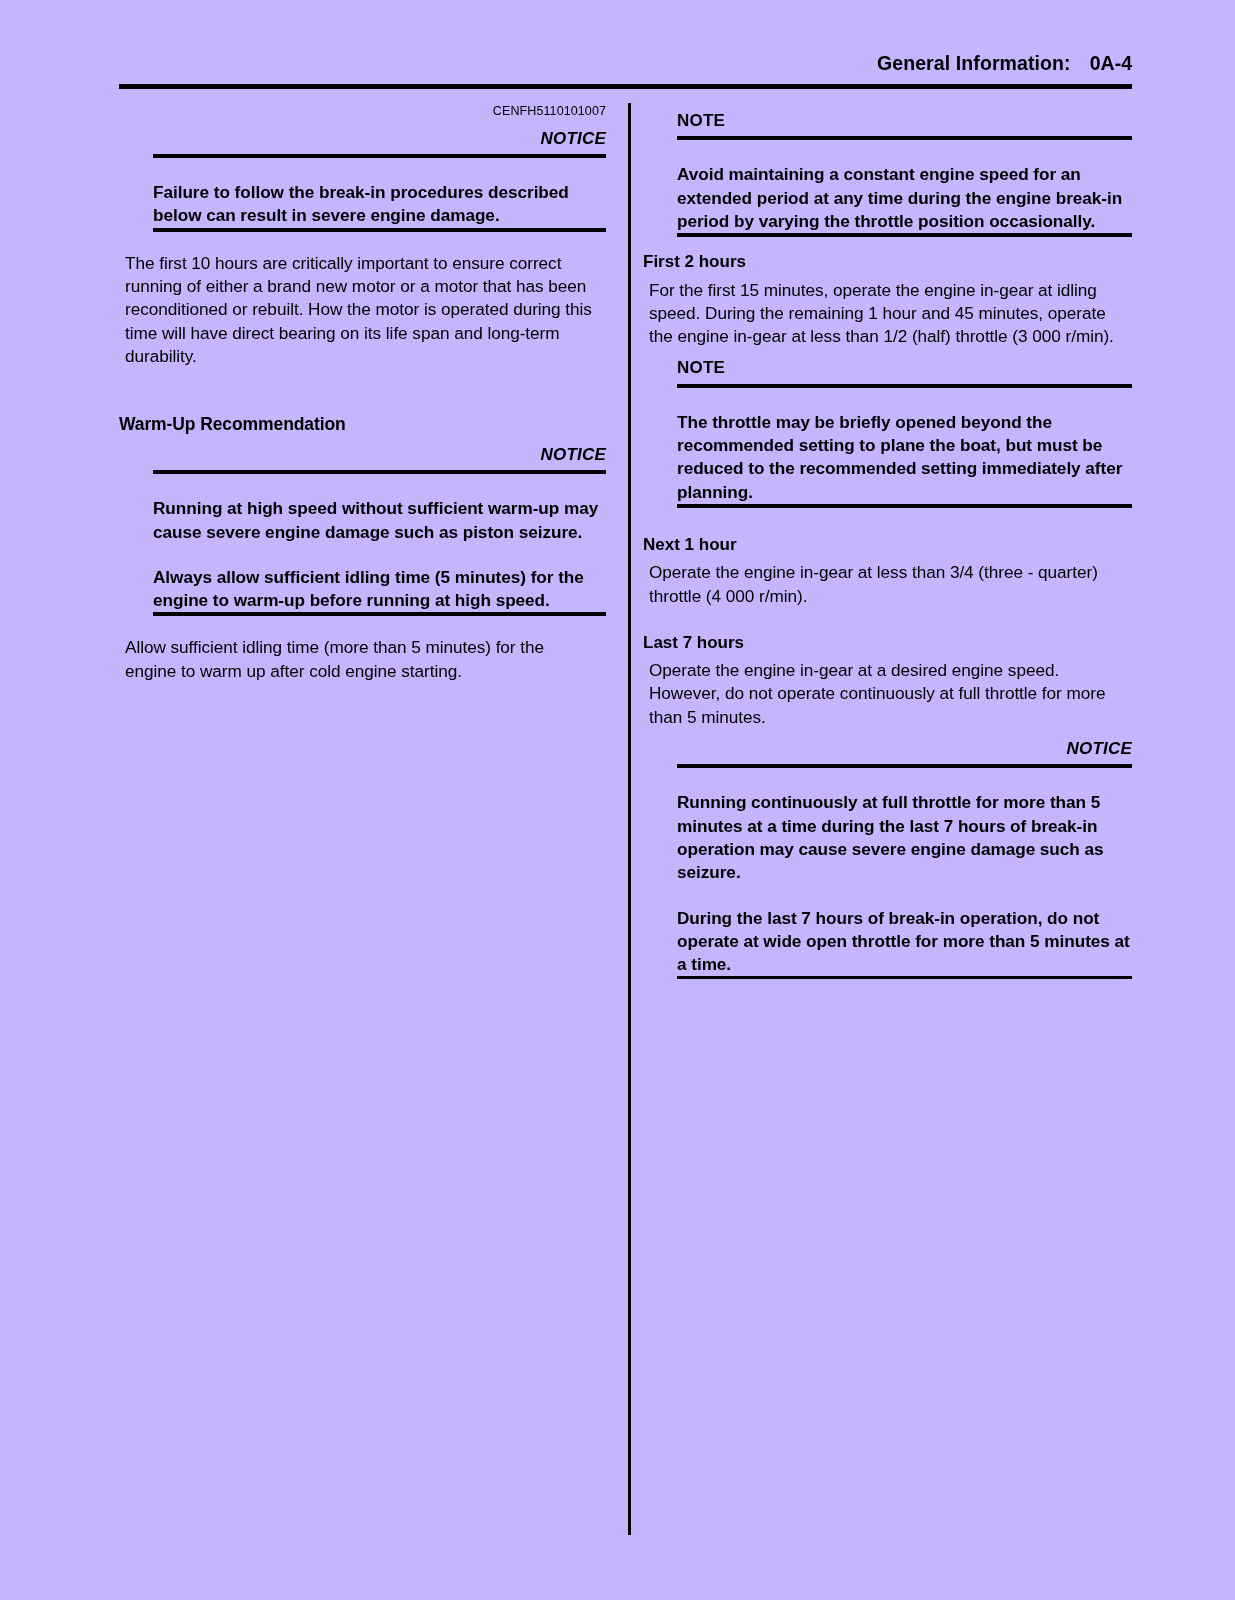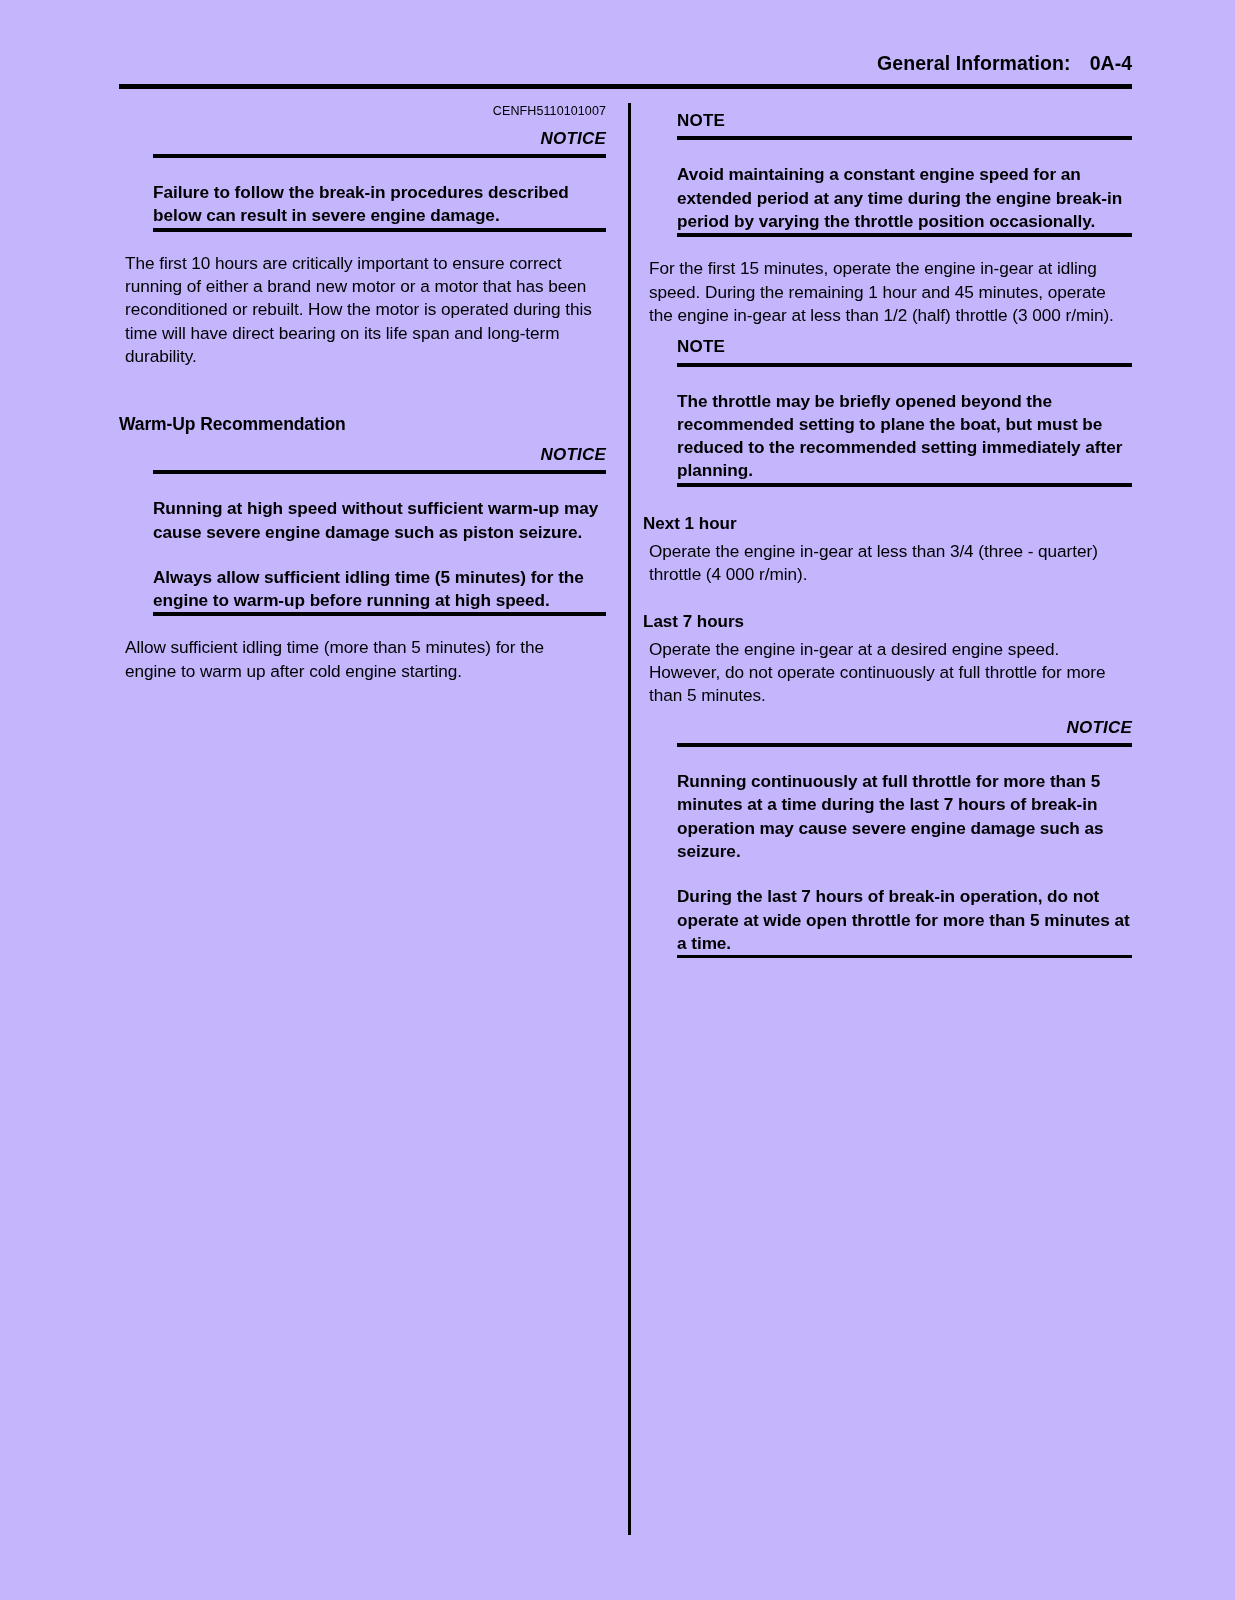--- a/index.html
+++ b/index.html
@@ -225,20 +225,21 @@
       <div class="callout-label">NOTE</div>
       <div class="callout-rule"></div>
       <div class="callout-body">
         <p class="callout-para">Avoid maintaining a constant engine speed for an extended period at any time during the engine break-in period by varying the throttle position occasionally.</p>
       </div>
       <div class="callout-rule"></div>
     </div>
 
     <div class="sp-14"></div>
 
+    <h3 class="sub-heading">First 2 hours</h3>
     <p class="body-text">For the first 15 minutes, operate the engine in-gear at idling speed. During the remaining 1 hour and 45 minutes, operate the engine in-gear at less than 1/2 (half) throttle (3 000 r/min).</p>
 
     <div class="callout">
       <div class="callout-label">NOTE</div>
       <div class="callout-rule"></div>
       <div class="callout-body">
         <p class="callout-para">The throttle may be briefly opened beyond the recommended setting to plane the boat, but must be reduced to the recommended setting immediately after planning.</p>
       </div>
       <div class="callout-rule"></div>
     </div>

